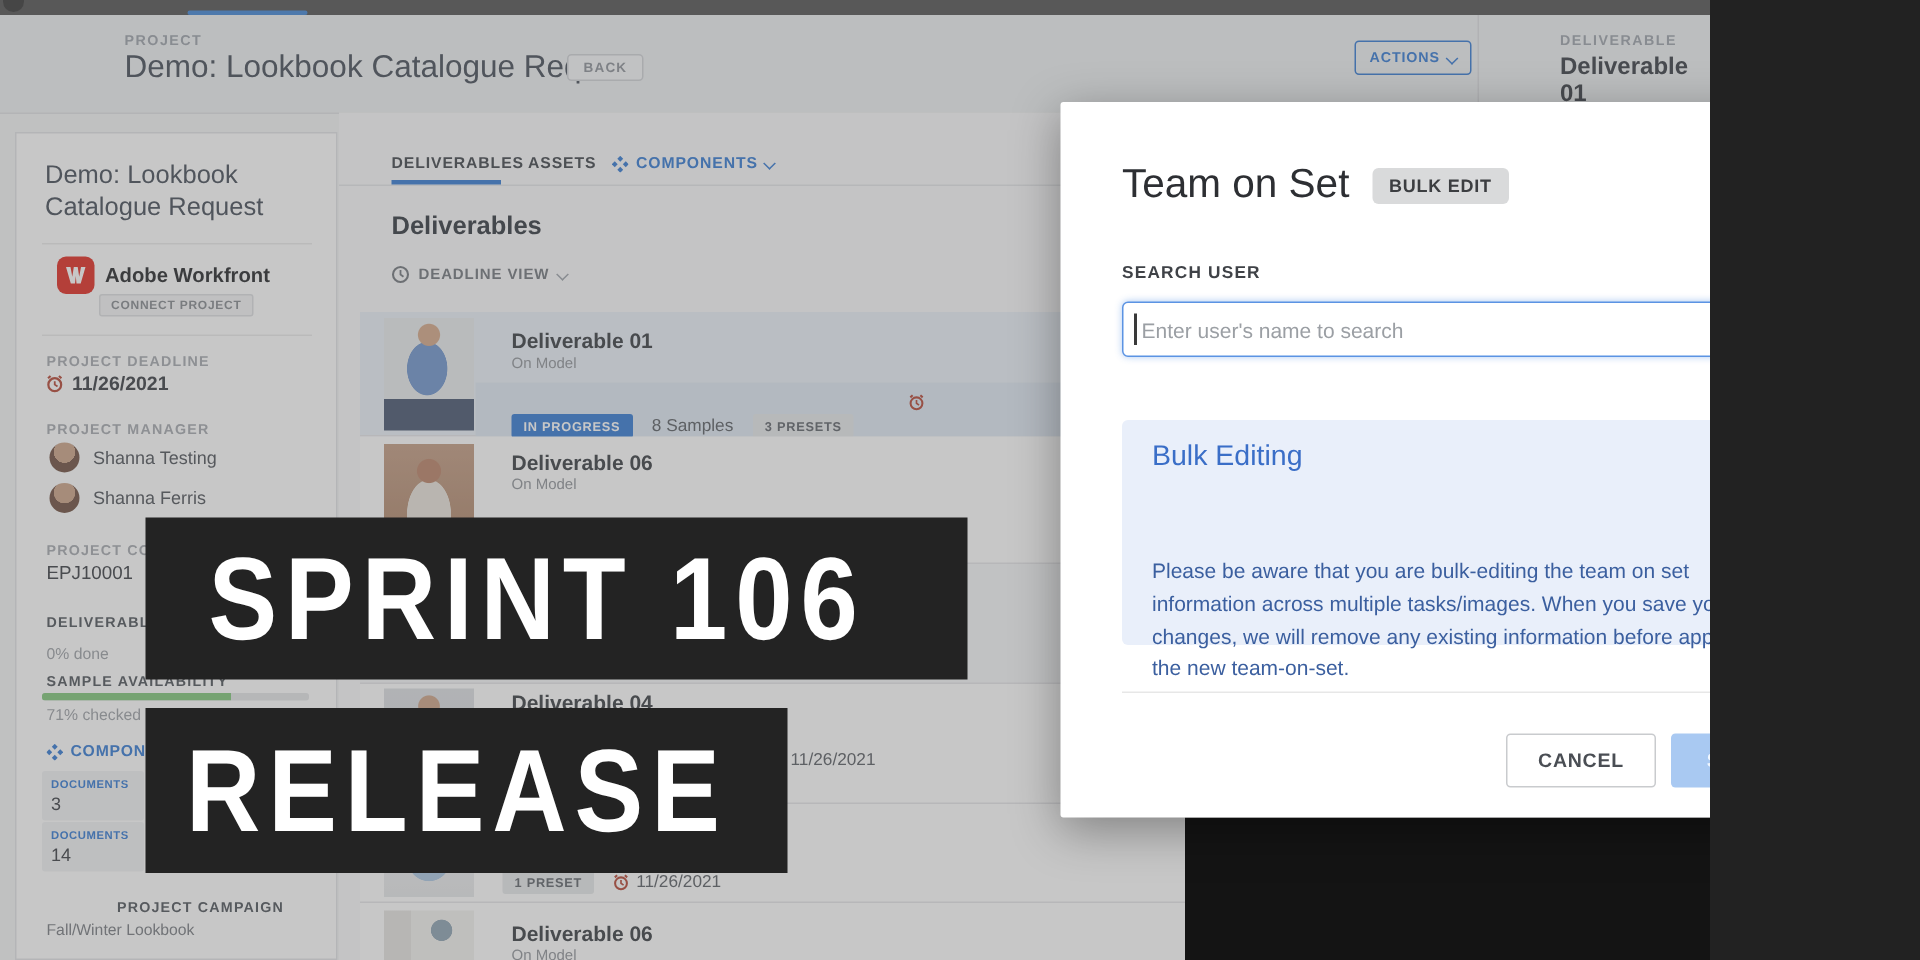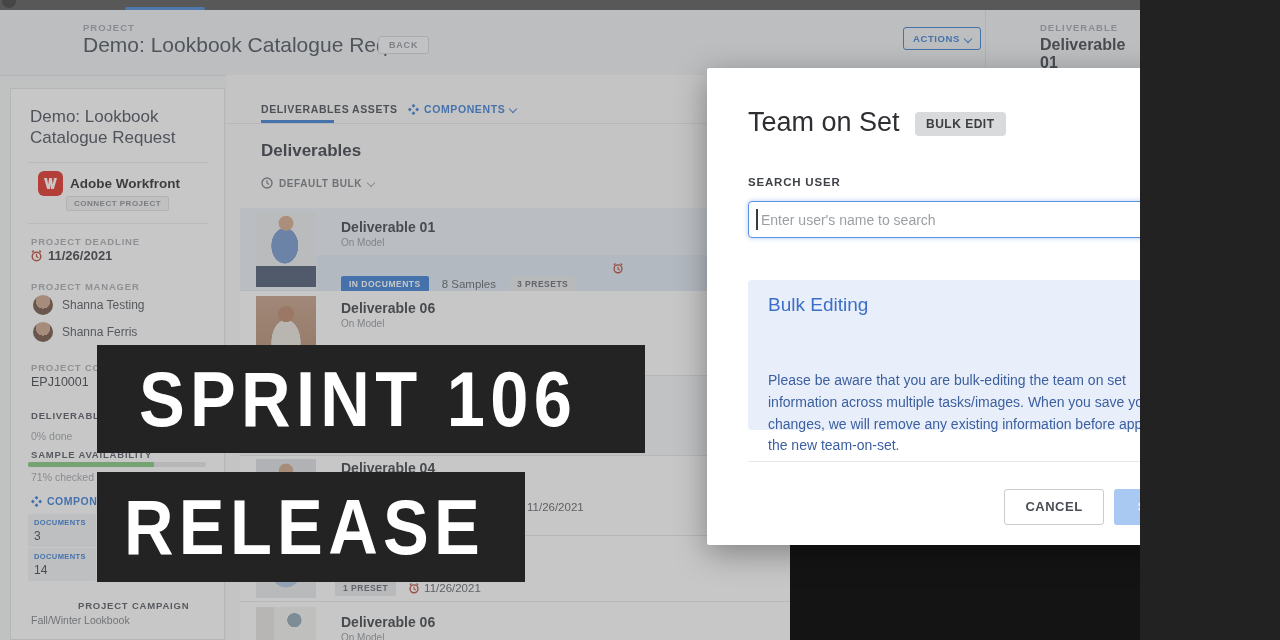--- a/index.html
+++ b/index.html
@@ -238,31 +238,31 @@
       <span>COMPONENTS</span>
       <span class="chev chev-sm chev-blue"></span>
     </div>
     <div class="abs tab-active-underline"></div>
     <div class="abs list-heading">Deliverables</div>
     <div class="abs viewsel">
       <svg width="12" height="12" viewBox="0 0 12 12">
           <circle cx="6" cy="6" r="5" fill="none" stroke="#6e737a" stroke-width="1.4"></circle>
           <path d="M6 3 V6 L8 7.5" stroke="#6e737a" stroke-width="1.2" fill="none"></path>
         </svg>
-      <span>DEFAULT BULK</span>
+      <span>DEADLINE VIEW</span>
       <span class="chev chev-sm chev-gray"></span>
     </div>
 
     <div class="abs row" style="top:208px;height:83px;background:#eaf0f8;"></div>
     <div class="abs" style="left:317px;top:255px;width:623px;height:36px;background:#dfe9f4;"></div>
     <div class="abs thumb t1" style="top:212px;height:75px;"></div>
     <div class="abs row-title" style="left:341px;top:219px;">Deliverable 01</div>
     <div class="abs row-sub" style="left:341px;top:237px;">On Model</div>
     <div class="abs flexrow" style="left:341px;top:262px;gap:13px;">
-      <span class="badge-blue">IN DOCUMENTS</span>
+      <span class="badge-blue">IN PROGRESS</span>
       <span class="meta-text">8 Samples</span>
       <span class="badge-gray">3 PRESETS</span>
       <span class="flexrow" style="gap:20px;flex-direction:column;">
         <svg width="12" height="12" viewBox="0 0 14 14">
             <circle cx="7" cy="8" r="4.6" fill="none" stroke="#b3402e" stroke-width="1.6"></circle>
             <path d="M7 5.5 V8 L9 9.4" stroke="#b3402e" stroke-width="1.3" fill="none"></path>
             <path d="M2.2 3.4 L4 1.8 M11.8 3.4 L10 1.8" stroke="#b3402e" stroke-width="1.6"></path>
           </svg>
         <span class="meta-text">11/09/2021</span>
       </span>

